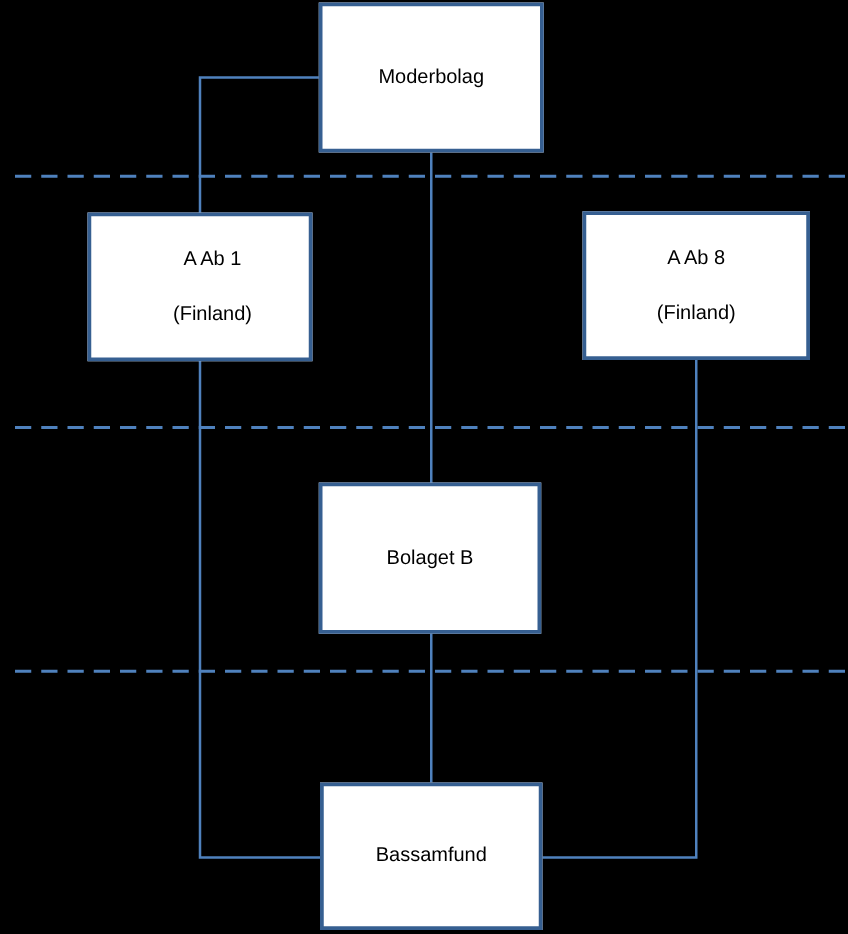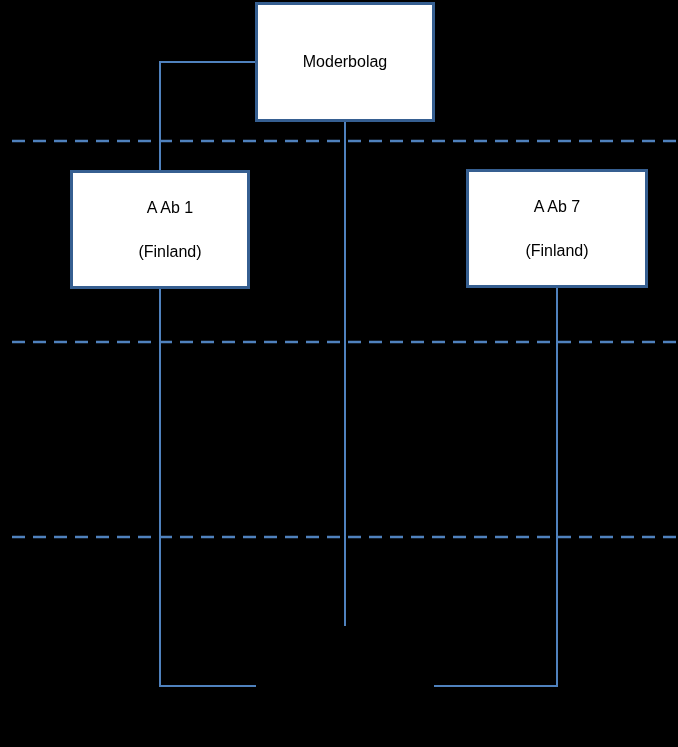--- a/index.html
+++ b/index.html
@@ -67,20 +67,30 @@
 
   <div class="node n-aab1">
     <div class="label">
       <span>A Ab 1</span>
       <span>(Finland)</span>
     </div>
   </div>
 
   <div class="node n-aab2">
     <div class="label">
-      <span>A Ab 7</span>
+      <span>A Ab 8</span>
       <span>(Finland)</span>
     </div>
   </div>
 
+  <div class="node n-bolagetb">
+    <div class="label">
+      <span>Bolaget B</span>
+    </div>
+  </div>
 
+  <div class="node n-bassamfund">
+    <div class="label">
+      <span>Bassamfund</span>
+    </div>
+  </div>
 
 </div>
 
 </body></html>

